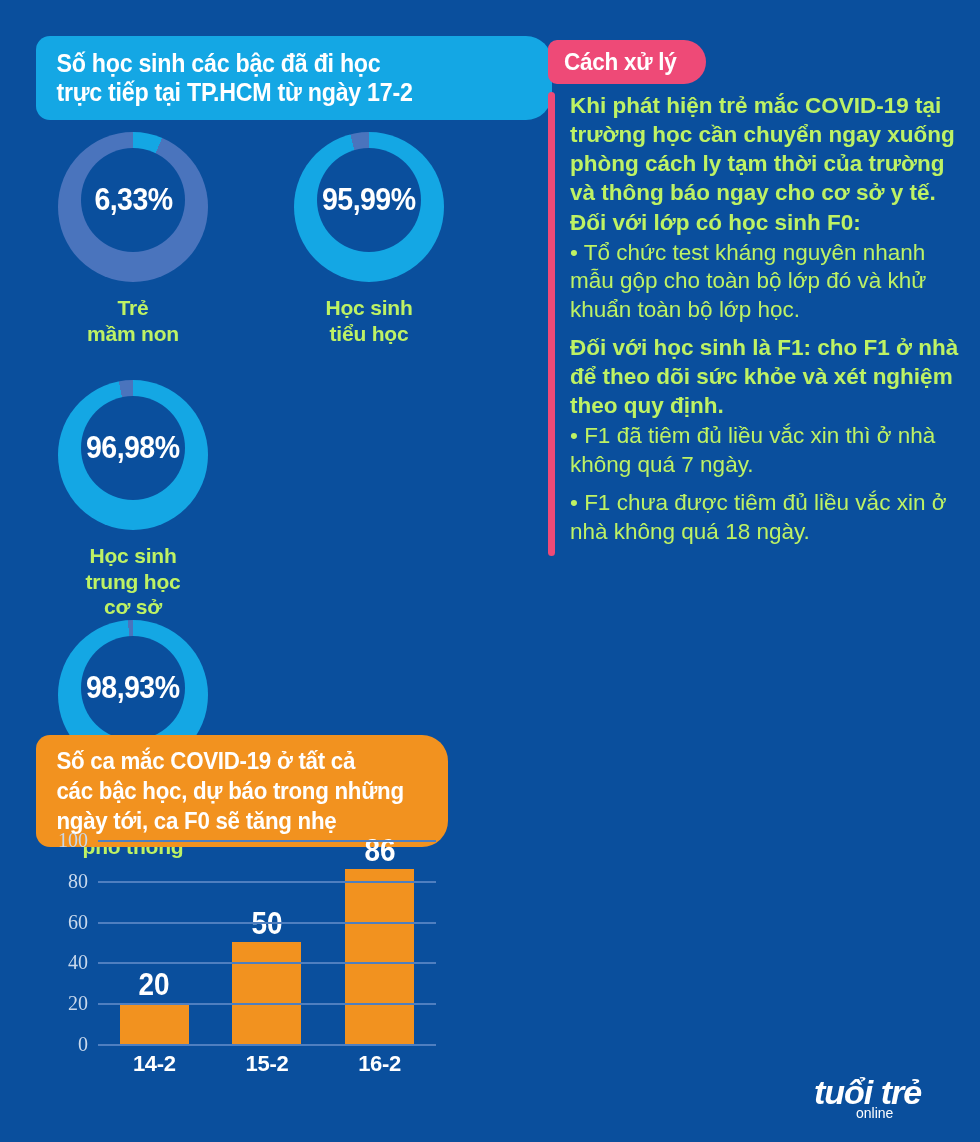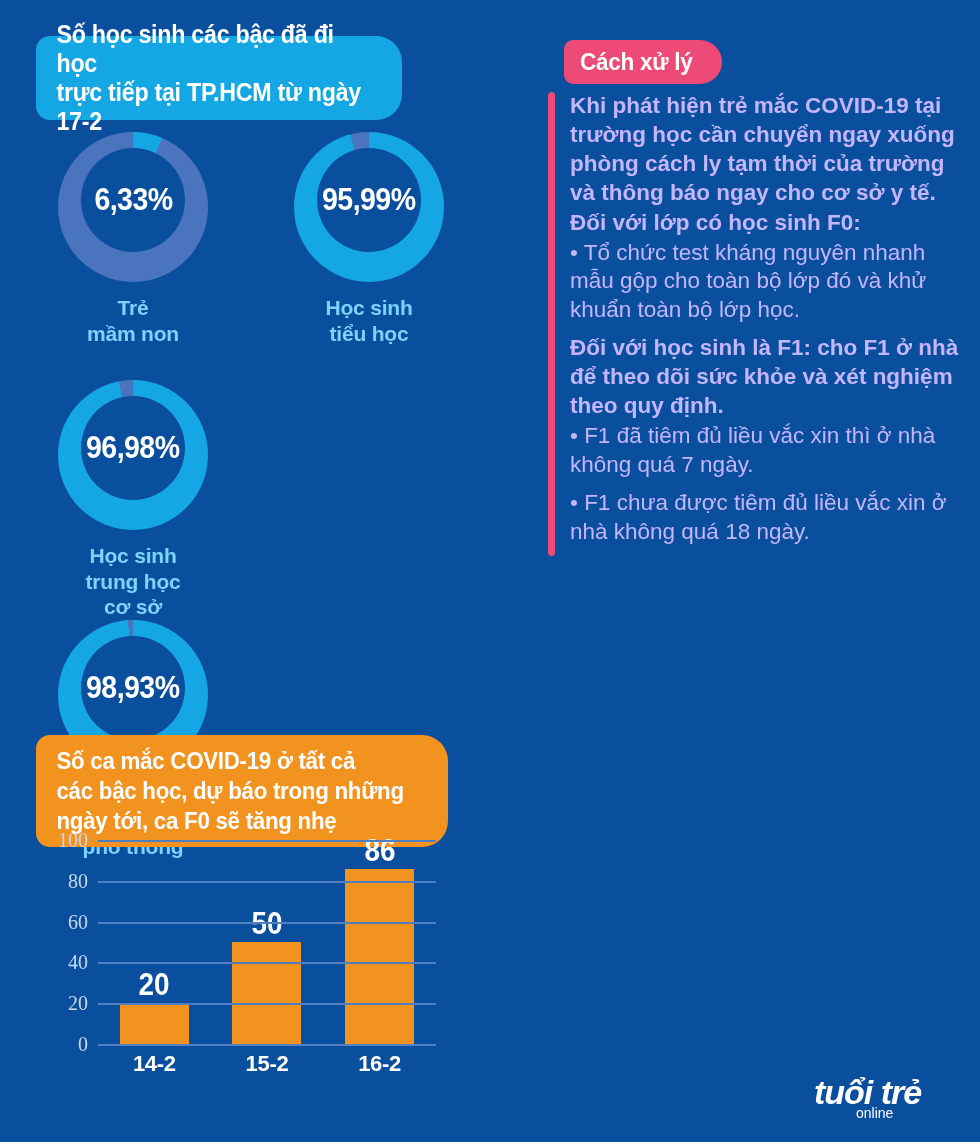--- a/index.html
+++ b/index.html
@@ -14,21 +14,21 @@
 
   
   .left-col{ position:absolute; left:0; top:0; width:500px; height:1142px; }
 
   .banner{
     position:absolute;
     border-radius:0 26px 26px 0;
     display:flex; align-items:center;
   }
   .banner-cyan{
-    left:36px; top:36px; width:366px; height:84px;
+    left:36px; top:36px; width:516px; height:84px;
     background:#14a7e4;
     border-radius:14px 26px 26px 14px;
   }
   .banner-orange{
     left:36px; top:735px; width:412px; height:112px;
     background:#f2921f;
     border-radius:14px 26px 26px 14px;
   }
   .banner-title{
     font-weight:bold; color:#fff;
@@ -55,21 +55,21 @@
     border-radius:50%; background:#0a4f9d;
     display:flex; align-items:center; justify-content:center;
   }
   .donut-val{
     font-size:31px; font-weight:bold; color:#fff;
     letter-spacing:-0.6px;
     transform:scaleX(0.92);
   }
   .donut-label{
     margin-top:13px; font-size:21px; font-weight:bold; line-height:1.22;
-    color:#7dd3fc; letter-spacing:-0.2px;
+    color:#bef264; letter-spacing:-0.2px;
   }
   .donut-row-2{ margin-top:34px;flex-direction:column; }
 
   
   .chart{ position:absolute; left:36px; top:832px; width:412px; height:250px; }
   .chart-plot{
     position:absolute; left:62px; top:8px; right:12px; bottom:38px;
   }
   .gridline{
     position:absolute; left:0; right:0; height:2px; background:#4f7fc0;
@@ -94,32 +94,32 @@
     display:flex; align-items:center;
   }
   .xlabel{ width:33.33%; text-align:center; font-size:22px; font-weight:bold; color:#fff; letter-spacing:-0.3px; }
 
   
   .right-col{ position:absolute; left:500px; top:0; width:480px; height:1142px; }
 
   .pink-tag{
     position:absolute; left:48px; top:40px; height:44px;
     background:#ee4a77; border-radius:9px 22px 22px 9px;
-    display:flex; align-items:center; padding:0 22px 0 16px;margin-left:16px;
+    display:flex; align-items:center; padding:0 22px 0 16px;
   }
   .pink-tag-label{ font-size:24px; font-weight:bold; color:#fff; letter-spacing:-0.3px; transform:scaleX(0.94); transform-origin:left center; }
 
   .note-block{ position:absolute; left:48px; top:92px; width:420px; }
   .note-bar{
     position:absolute; left:0; top:0; width:7px; bottom:0;
     background:#ee4a77; border-radius:4px;
   }
   .note-body{ padding-left:22px; }
   .note-p{
-    font-size:22.5px; line-height:1.285; color:#c4b5fd;
+    font-size:22.5px; line-height:1.285; color:#bef264;
     margin-bottom:9px;
   }
   .note-p.bold{ font-weight:bold; margin-bottom:1px; }
   .note-p.light{ font-weight:normal; }
   .logo{
     position:absolute; right:18px; bottom:18px; width:160px; text-align:right;
   }
   .logo svg{ display:block; margin-left:auto; }
 </style>
 </head>

